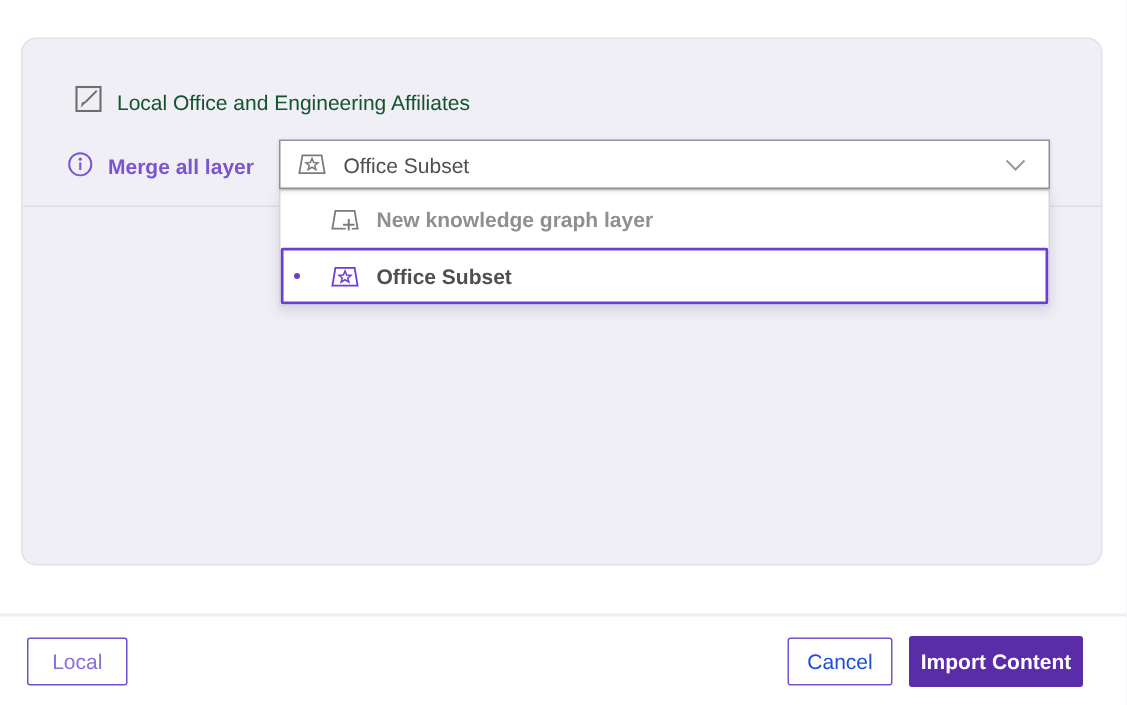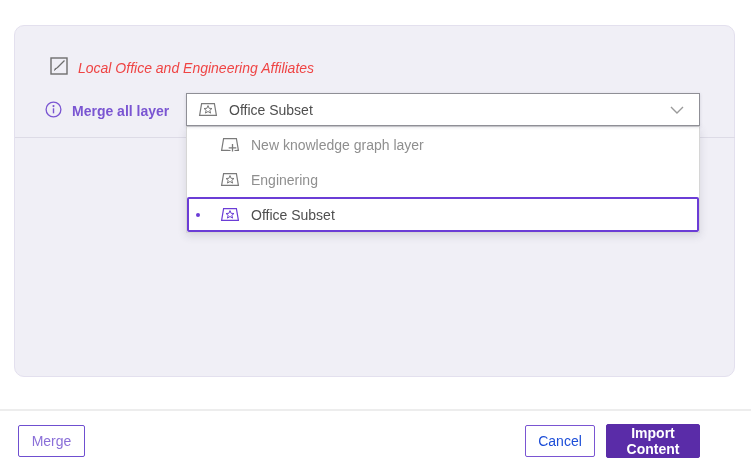--- a/index.html
+++ b/index.html
@@ -9,42 +9,42 @@
   }
   .panel{
     position:absolute;left:14px;top:25px;width:721px;height:352px;
     background:#f0eff6;border:1px solid #e3e0ee;border-radius:10px;
     box-sizing:border-box;
   }
   .panel-divider{
     position:absolute;left:15px;top:137px;width:720px;height:1px;
     background:#dddbe6;z-index:1;
   }
-  .row-label{font-size:14px;color:#ef4444;font-style:italic;}
+  .row-label{font-size:14px;color:#14532d;}
   .source-icon{position:absolute;left:50px;top:57px;z-index:2;}
   .source-label{position:absolute;left:78px;top:60px;z-index:2;}
   .info-icon{position:absolute;left:45px;top:101px;z-index:2;}
   .merge-label{
     position:absolute;left:72px;top:103px;z-index:2;
     font-size:14px;font-weight:600;color:#7a55d2;
   }
   .combobox{
     position:absolute;left:186px;top:93px;width:514px;height:33px;
     background:#ffffff;border:1px solid #8f8f96;box-sizing:border-box;
     display:flex;align-items:center;z-index:4;cursor:pointer;
     box-shadow:0 1px 3px rgba(60,60,90,0.18);
   }
   .combobox .cb-icon{margin-left:11px;display:flex;align-items:center;}
   .combobox .cb-value{margin-left:11px;font-size:14px;color:#4f4f4f;}
   .combobox .cb-chevron{margin-left:auto;margin-right:15px;display:flex;align-items:center;}
   .popup{
-    position:absolute;left:186px;top:126px;width:514px;height:107px;
+    position:absolute;left:186px;top:126px;width:514px;height:78px;
     background:#ffffff;border:1px solid #d6d6d6;box-sizing:border-box;
     box-shadow:0 3px 8px rgba(60,60,90,0.15);z-index:3;
-    display:flex;flex-direction:column;
+    display:flex;flex-direction:column;font-weight:bold;
   }
   .option{
     flex:1;display:flex;align-items:center;cursor:pointer;
     font-size:14px;color:#8f8f8f;box-sizing:border-box;
   }
   .option .dot-slot{
     width:4px;height:4px;border-radius:50%;margin-left:9px;flex:0 0 auto;
   }
   .option .opt-icon{margin-left:20px;display:flex;align-items:center;color:#7b7b7b;}
   .option .opt-label{margin-left:11px;}
@@ -64,21 +64,21 @@
   }
   .btn-back{
     left:18px;top:425px;width:67px;height:32px;
     background:#ffffff;border:1px solid #6f4fd0;color:#8a6fd8;
   }
   .btn-cancel{
     left:525px;top:425px;width:70px;height:32px;
     background:#ffffff;border:1px solid #7a55d2;color:#1d4ed8;
   }
   .btn-import{
-    left:606px;top:424px;width:94px;height:34px;
+    left:606px;top:424px;width:116px;height:34px;
     background:#5a2ca8;border:1px solid #5a2ca8;color:#ffffff;font-weight:600;
   }
 </style>
 </head>
 <body>
 
 <div>
 
   <div class="panel"></div>
   <div class="panel-divider"></div>
@@ -124,43 +124,33 @@
         <svg width="20" height="17" viewBox="0 0 20 17">
           <path d="M3.6 2.6 L16.4 2.6 L18.4 14.4 L1.6 14.4 Z" fill="none" stroke="currentColor" stroke-width="1.2"></path>
           <path d="M12.5 7.5 V16" stroke="#ffffff" stroke-width="4" fill="none"></path>
           <path d="M8.3 11.8 H16.7" stroke="#ffffff" stroke-width="4" fill="none"></path>
           <path d="M12.5 8 V15.6 M8.7 11.8 H16.3" stroke="currentColor" stroke-width="1.3" fill="none"></path>
         </svg>
       </span>
       <span class="opt-label">New knowledge graph layer</span>
     </div>
 
-    <div class="option">
-      <span class="dot-slot"></span>
-      <span class="opt-icon">
-        <svg width="20" height="17" viewBox="0 0 20 17">
-          <path d="M3.6 2.6 L16.4 2.6 L18.4 14.4 L1.6 14.4 Z" fill="none" stroke="currentColor" stroke-width="1.2"></path>
-          <path d="M10 4.6 L11.1 7.3 L14 7.5 L11.8 9.3 L12.6 12.1 L10 10.5 L7.4 12.1 L8.2 9.3 L6 7.5 L8.9 7.3 Z" fill="none" stroke="currentColor" stroke-width="1"></path>
-        </svg>
-      </span>
-      <span class="opt-label">Enginering</span>
-    </div>
 
     <div class="option selected">
       <span class="dot-slot"></span>
       <span class="opt-icon">
         <svg width="20" height="17" viewBox="0 0 20 17">
           <path d="M3.6 2.6 L16.4 2.6 L18.4 14.4 L1.6 14.4 Z" fill="none" stroke="currentColor" stroke-width="1.2"></path>
           <path d="M10 4.6 L11.1 7.3 L14 7.5 L11.8 9.3 L12.6 12.1 L10 10.5 L7.4 12.1 L8.2 9.3 L6 7.5 L8.9 7.3 Z" fill="none" stroke="currentColor" stroke-width="1"></path>
         </svg>
       </span>
       <span class="opt-label">Office Subset</span>
     </div>
 
   </div>
 
   <div class="footer-divider"></div>
 
-  <button class="btn btn-back">Merge</button>
+  <button class="btn btn-back">Local</button>
   <button class="btn btn-cancel">Cancel</button>
   <button class="btn btn-import">Import Content</button>
 
 </div>
 
 </body></html>

